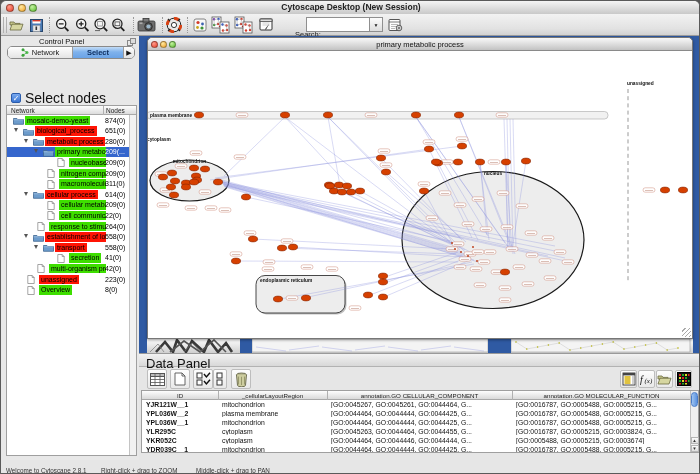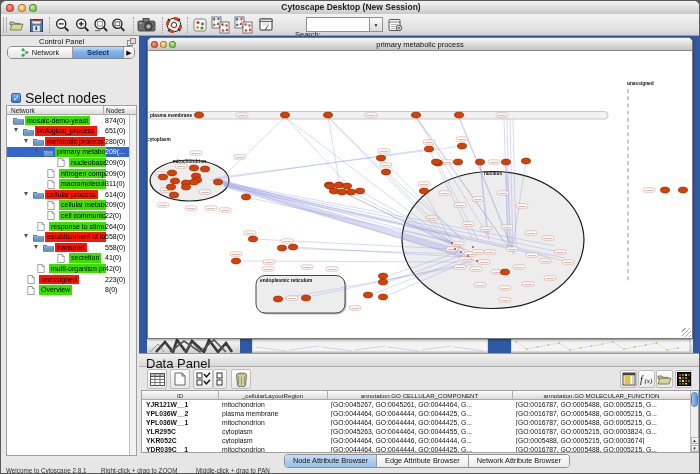--- a/index.html
+++ b/index.html
@@ -961,25 +961,20 @@
             <div class="c-cc" style="left: 189px; width: 179px;">[GO:0044464, GO:0044444, GO:0044425, G...</div>
             <div class="c-mf" style="left: 374px; width: 173px;">[GO:0016787, GO:0005488, GO:0005215, G...</div>
           </div>
         </div>
       <div id="dp-vscroll">
         <div id="dp-thumb"></div>
         <div class="dp-arrow" style="bottom:8px;">▲</div>
         <div class="dp-arrow" style="bottom:0;">▼</div>
       </div>
     </div>
-    <div id="browser-tabs">
-        <div class="br-tab sel">Node Attribute Browser</div>
-        <div class="br-tab">Edge Attribute Browser</div>
-        <div class="br-tab">Network Attribute Browser</div>
-      </div>
   </div>
 
   <div id="status-bar" class="abs">
     <span class="status-text" style="left:5px;">Welcome to Cytoscape 2.8.1</span>
     <span class="status-text" style="left:100px;">Right-click + drag to ZOOM</span>
     <span class="status-text" style="left:195px;">Middle-click + drag to PAN</span>
   </div>
 
 </div>
 

